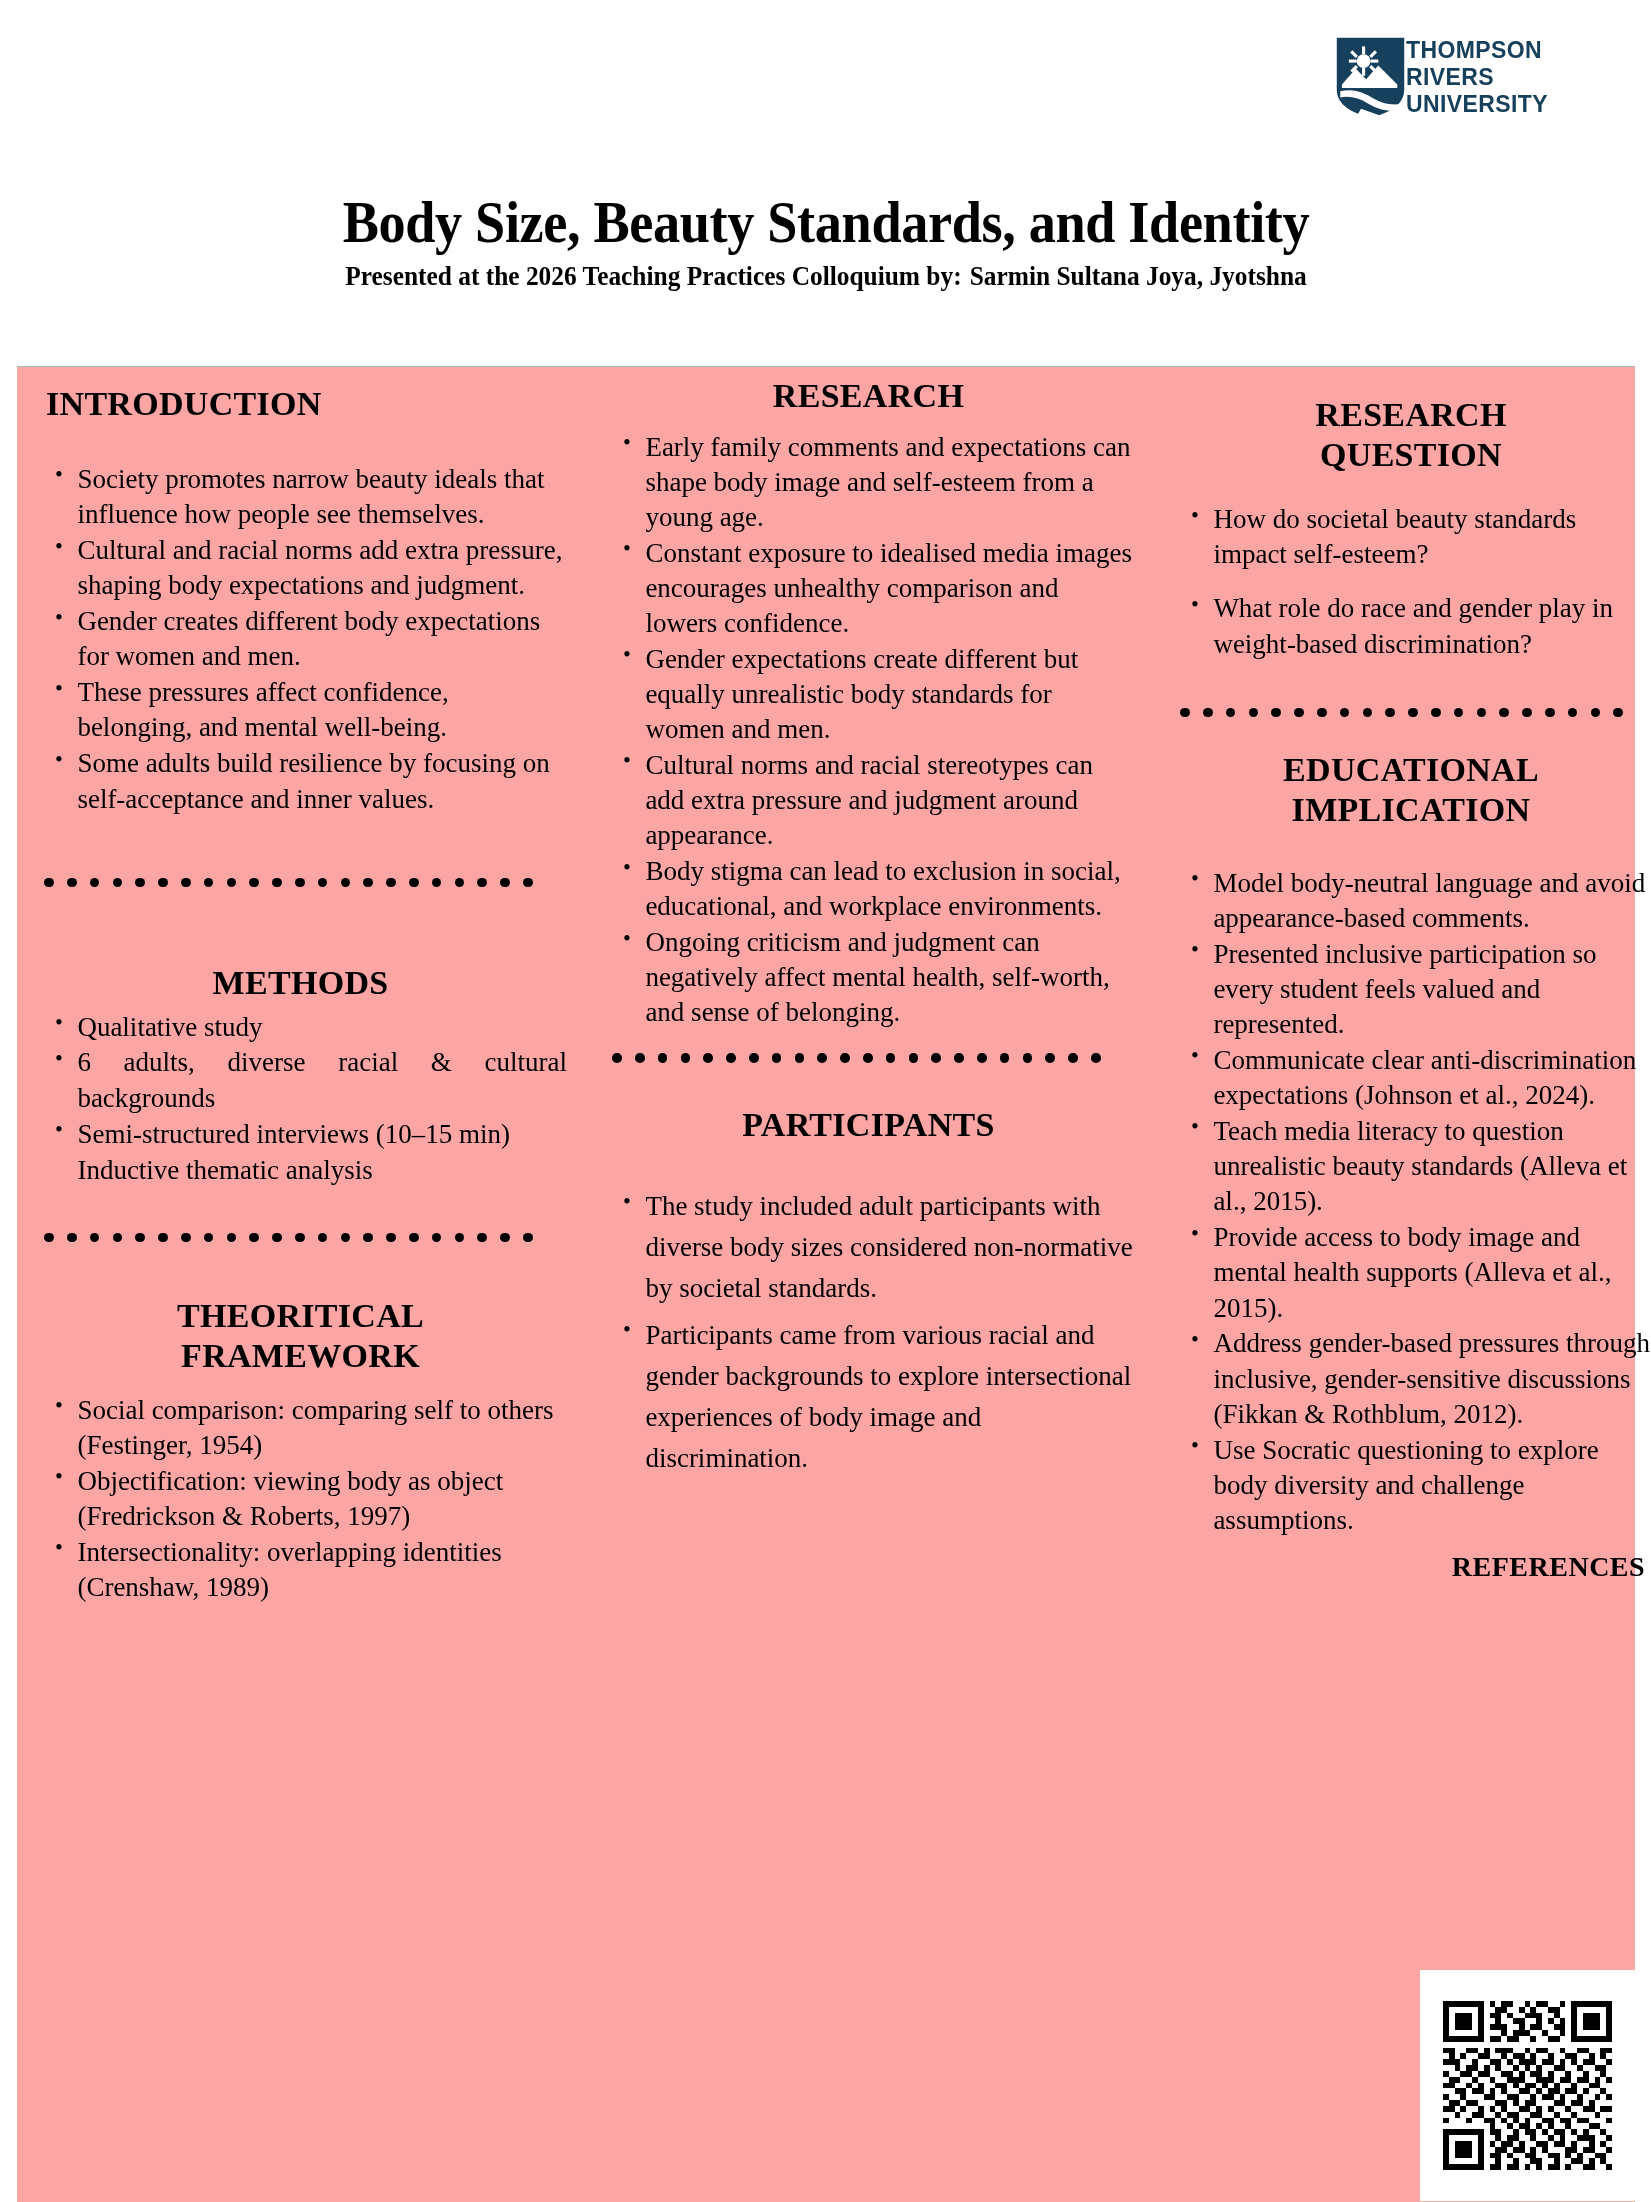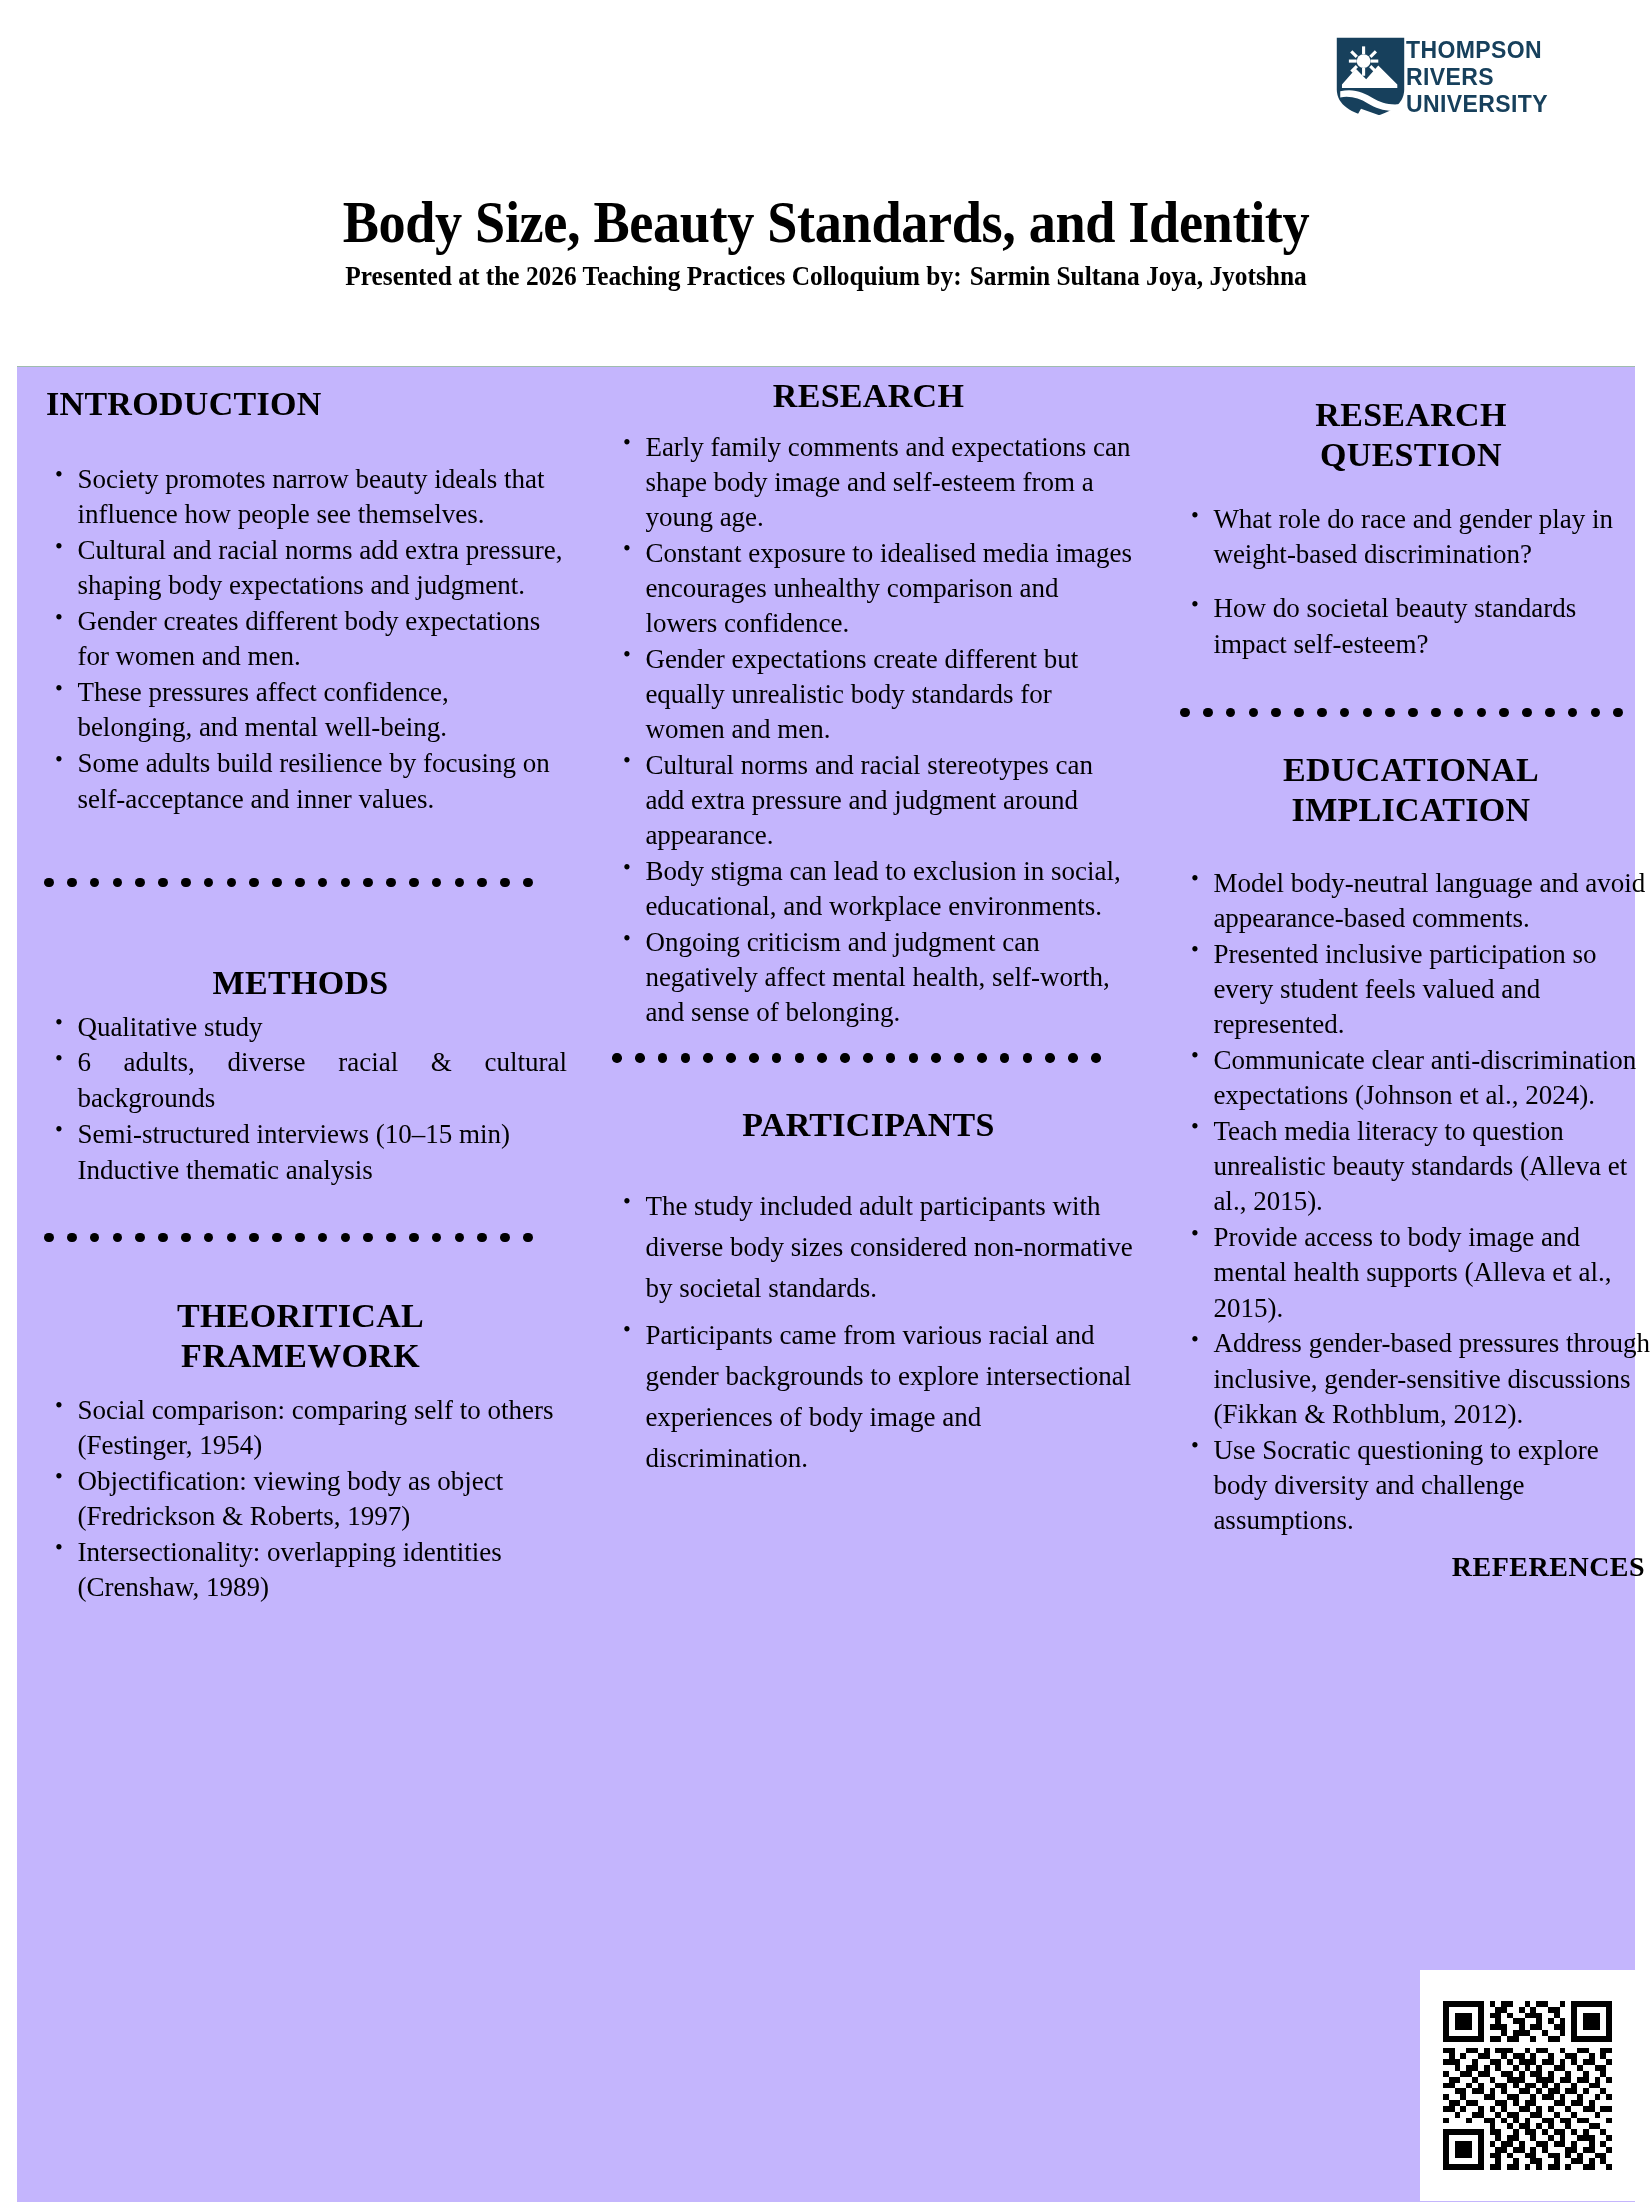--- a/index.html
+++ b/index.html
@@ -64,21 +64,21 @@
   }
   .poster-subtitle .authors { padding-left: 8.6px; }
 
   
   .panel {
     position: absolute;
     top: 366px;
     left: 17px;
     width: 1618px;
     height: 1837px;
-    background: #c4b5fd;
+    background: #fca5a5;
     border-top: 1.7px solid #9fbcae;
     box-sizing: border-box;
   }
   .col {
     position: absolute;
     top: 0;
   }
   .col-left  { left: 17px;  width: 533px; }
   .col-mid   { left: 585px; width: 533px; }
   .col-right { left: 1153px; width: 482px; font-family: Liberation Serif, serif; }
@@ -339,22 +339,22 @@
   <div class="col col-right">
 
     <div style="height:27.5px"></div>
     <h2 class="section-title">
       <span>RESEARCH</span><br>
       <span>QUESTION</span>
     </h2>
 
     <div style="height:27.5px"></div>
     <ul class="bullets spaced">
+      <li>How do societal beauty standards impact self-esteem?</li>
       <li>What role do race and gender play in weight-based discrimination?</li>
-      <li>How do societal beauty standards impact self-esteem?</li>
     </ul>
 
     <div style="height:19px"></div>
     <div class="dotline">
       <span></span>
         <span></span>
         <span></span>
         <span></span>
         <span></span>
         <span></span>

